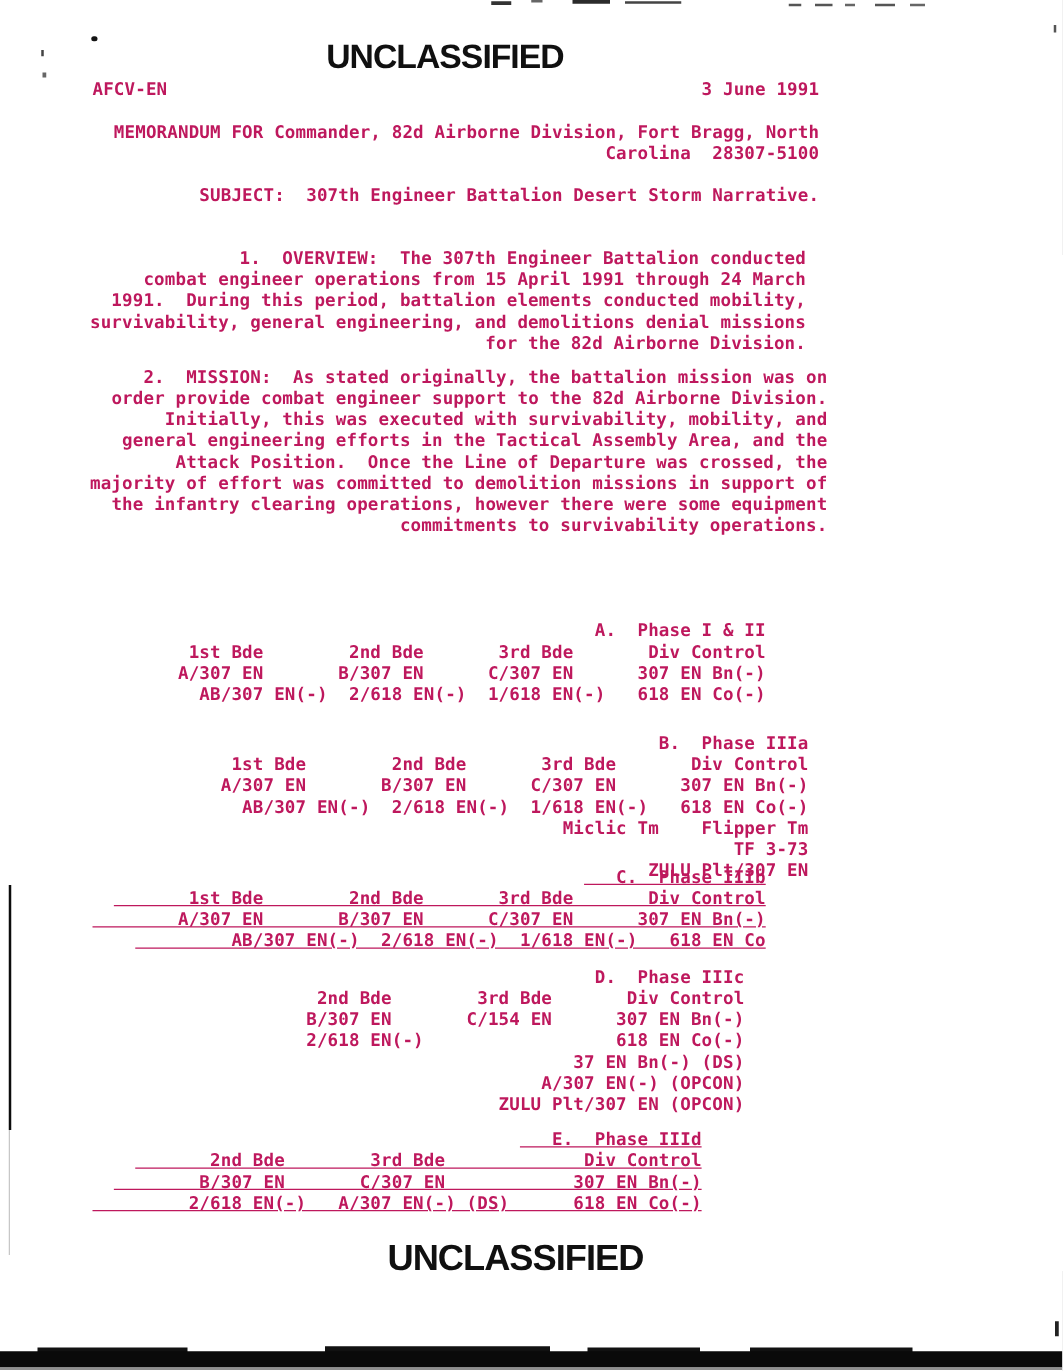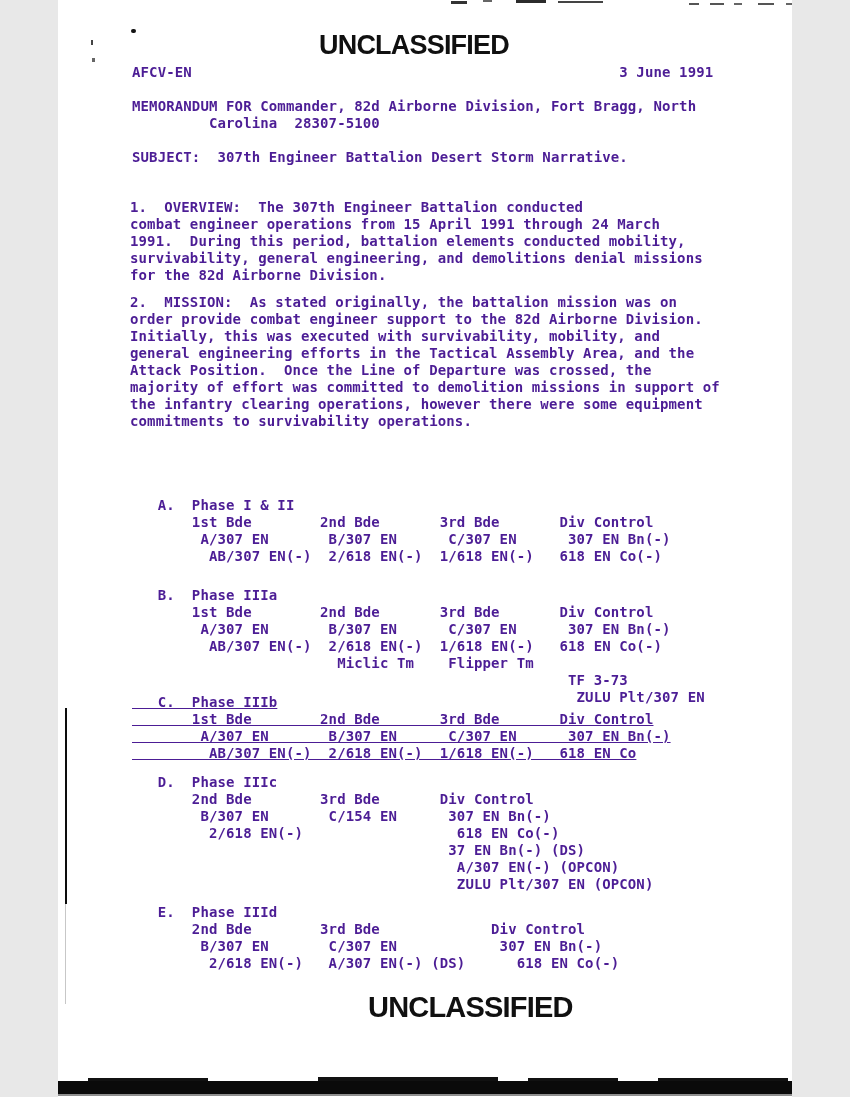--- a/index.html
+++ b/index.html
@@ -1,18 +1,18 @@
 <!DOCTYPE html>
 <html><head>
 <meta charset="utf-8">
 <style>
   html,body{margin:0;padding:0;background:#e8e8e8;}
   .page{
     position:relative;
-    width:734px;height:1097px;
+    width:850px;height:1097px;
     margin:0 auto;
     background:#ffffff;
     overflow:hidden;
     font-family:"DejaVu Sans Mono",monospace;
   }
   .banner{
     position:absolute;
     font-family:"Liberation Sans","DejaVu Sans",sans-serif;
     font-weight:bold;
     color:#101010;
@@ -22,32 +22,33 @@
   .banner.top{left:261px;top:30px;font-size:27px;}
   .banner.bottom{left:310px;top:991px;font-size:29px;}
   pre.blk{
     position:absolute;
     margin:0;
     font-family:"DejaVu Sans Mono",monospace;
     font-size:14px;
     line-height:17px;
     font-weight:bold;
     letter-spacing:0.12px;
-    color:#4c1d95;
+    color:#be185d;
     white-space:pre;
+    text-align:right;
   }
   .blk-heading{left:74px;top:64px;}
   .blk-para1{left:72px;top:199px;}
   .blk-para2{left:72px;top:294px;}
   .blk-para3{left:72px;top:444px;}
   .blk-seca{left:74px;top:497px;}
   .blk-secb{left:74px;top:587px;}
   .blk-secc{left:74px;top:694px;text-decoration:underline;}
   .blk-secd{left:74px;top:774px;}
-  .blk-sece{left:74px;top:904px;}
+  .blk-sece{left:74px;top:904px;text-decoration:underline;}
   .art{position:absolute;background:#111;}
   .a-topdash1{left:393px;top:1px;width:16px;height:3px;background:#333;}
   .a-topdash2{left:425px;top:0;width:9px;height:2px;background:#666;}
   .a-topdash3{left:458px;top:0;width:30px;height:3px;background:#2b2b2b;}
   .a-topdash4{left:500px;top:1px;width:45px;height:2px;background:#444;}
   .a-topdash5{left:631px;top:3px;width:10px;height:2px;background:#555;}
   .a-topdash6{left:652px;top:3px;width:14px;height:2px;background:#555;}
   .a-topdash7{left:676px;top:3px;width:8px;height:2px;background:#666;}
   .a-topdash8{left:700px;top:3px;width:16px;height:2px;background:#555;}
   .a-topdash9{left:728px;top:3px;width:12px;height:2px;background:#666;}

